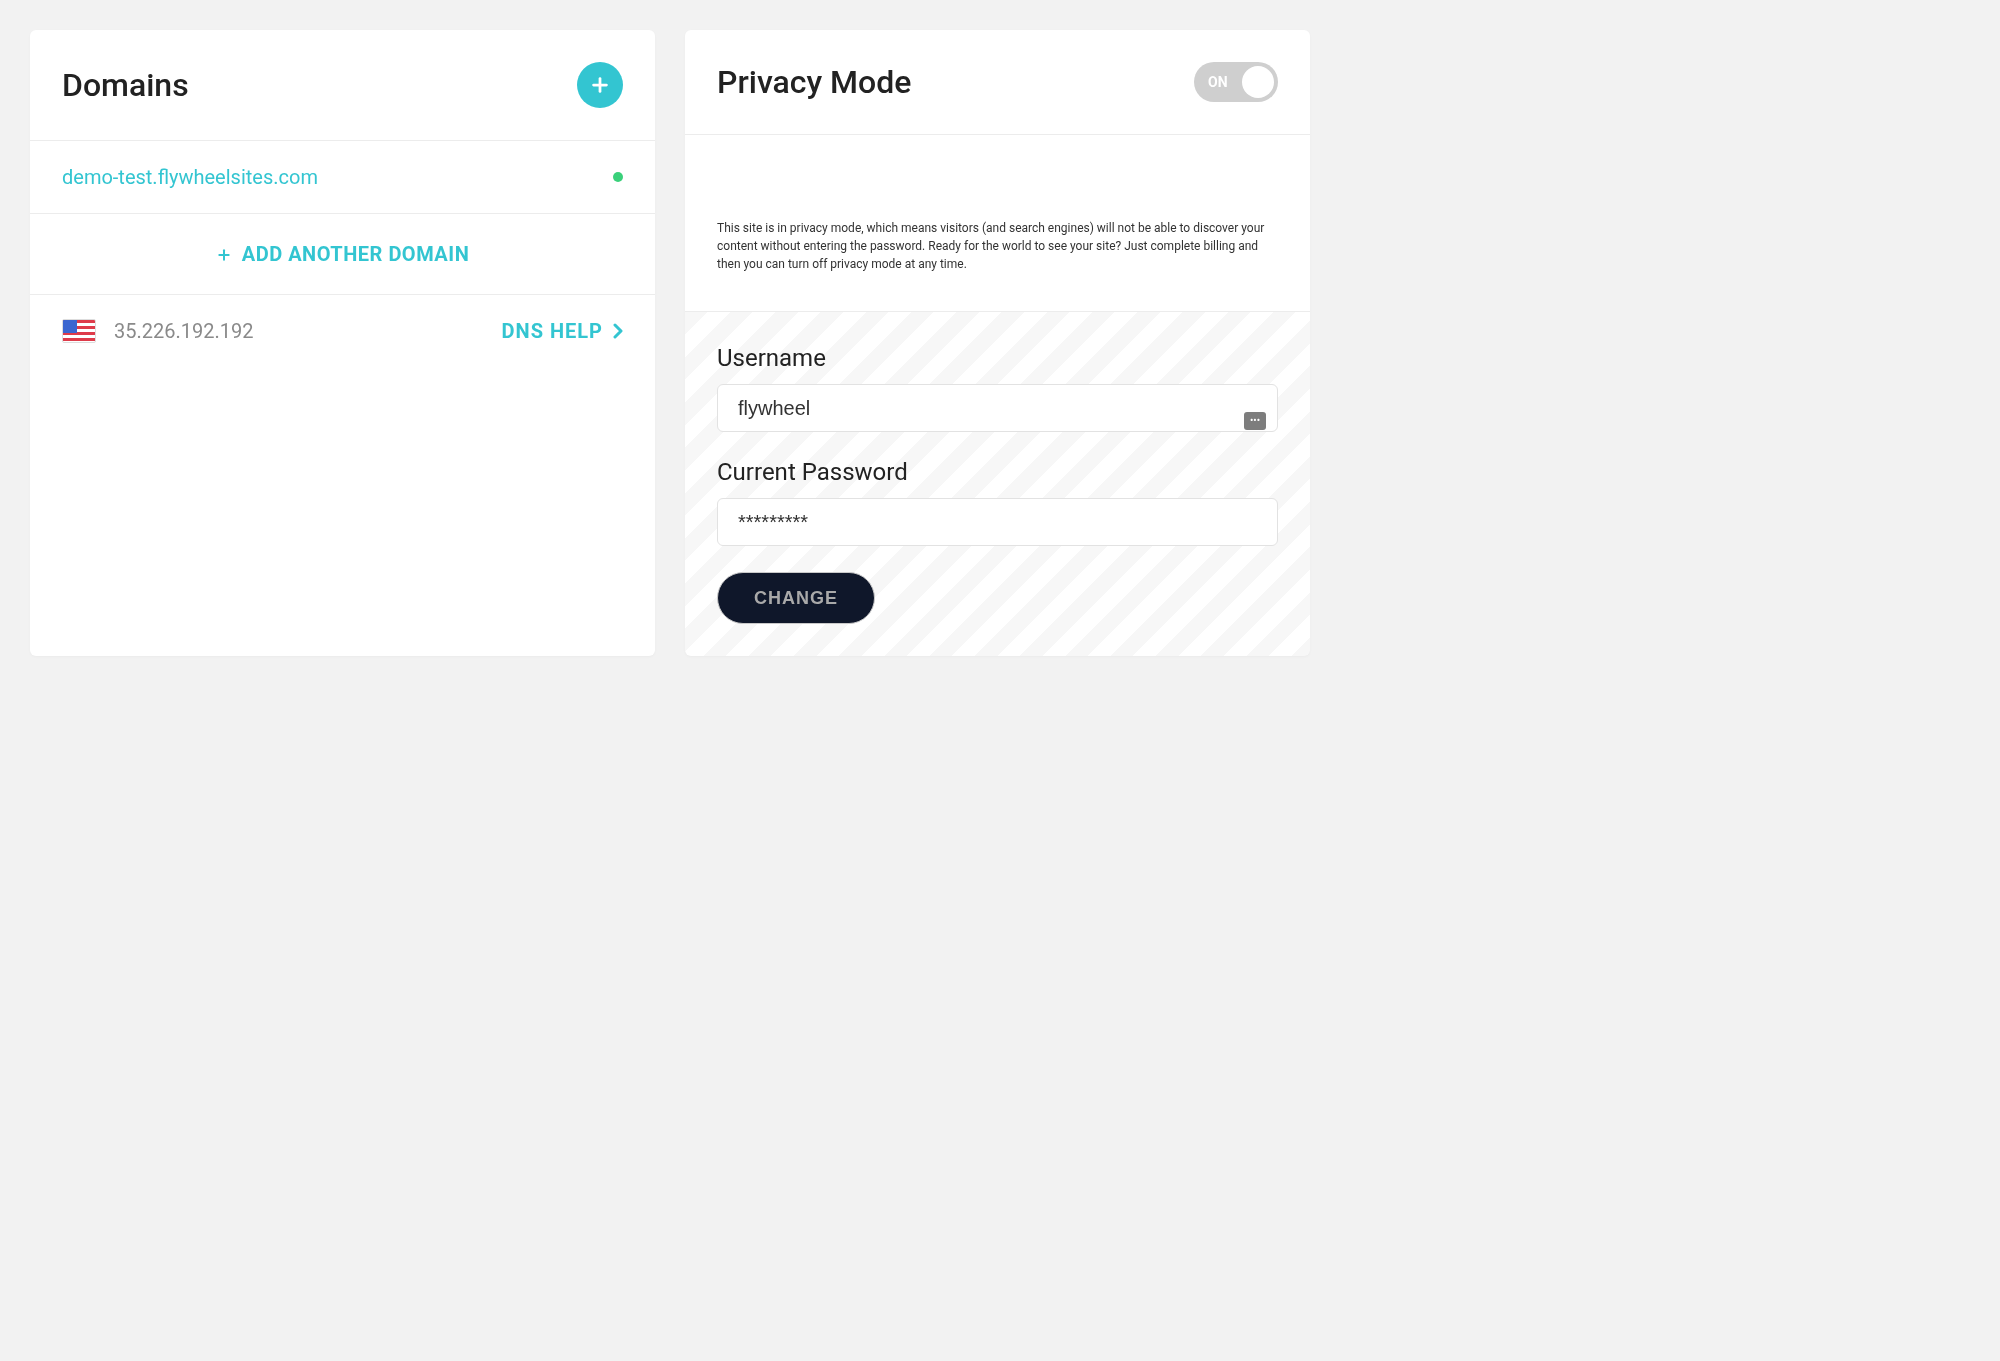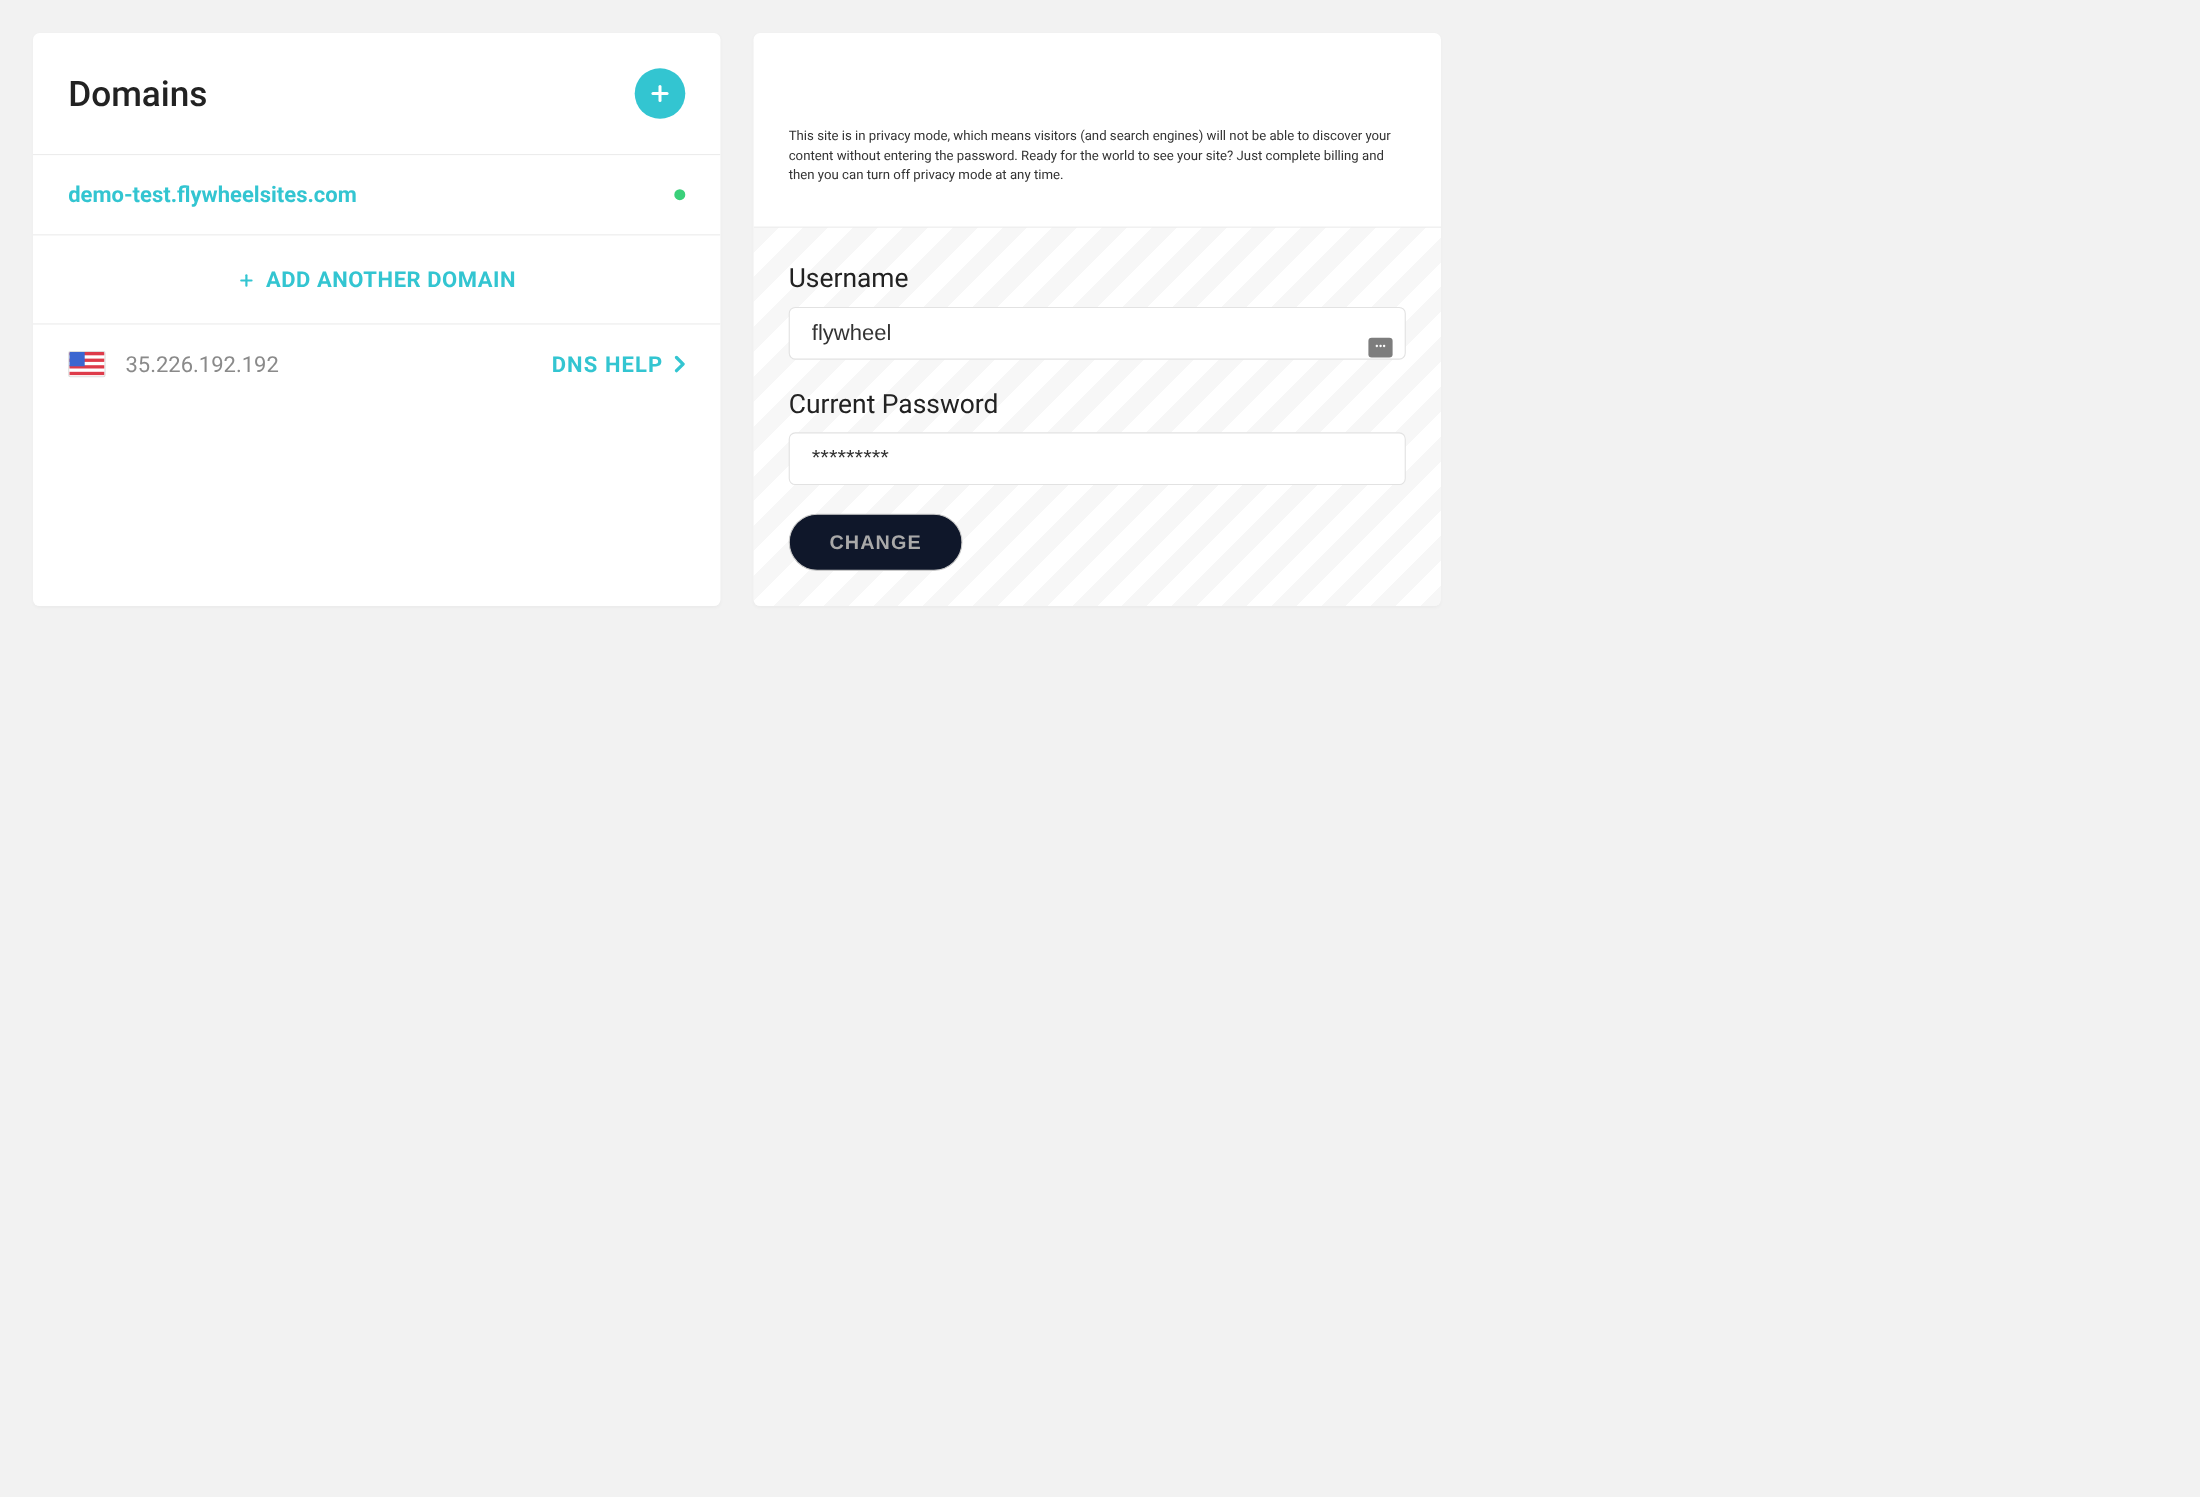--- a/index.html
+++ b/index.html
@@ -43,21 +43,21 @@
     }
     .plus-btn svg { stroke: #fff; }
     .domain-row {
       padding: 24px 32px;
       display: flex; justify-content: space-between; align-items: center;
       border-bottom: 1px solid #ececec;
     }
     .domain-link {
       color: #33c5d1;
       font-size: 20px;
-      font-weight: 700;
+      font-weight: 400;
     }
     .status-dot {
       width: 10px; height: 10px; border-radius: 50%;
       background: #3ad07a;
     }
     .add-domain-row {
       padding: 28px 13px;
       text-align: center;
       border-bottom: 1px solid #ececec;
       cursor: pointer;
@@ -193,20 +193,27 @@
       <div class="dns-help">
         <span>DNS HELP</span>
         <svg width="10" height="16" viewBox="0 0 10 16" fill="none" stroke="#33c5d1" stroke-width="3" stroke-linecap="round" stroke-linejoin="round">
             <polyline points="2,2 8,8 2,14"></polyline>
           </svg>
       </div>
     </div>
   </div>
 
   <div class="card">
+    <div class="card-header">
+      <div class="card-title">Privacy Mode</div>
+      <div class="toggle">
+        <span class="toggle-label">ON</span>
+        <span class="toggle-knob"></span>
+      </div>
+    </div>
 
     <div class="privacy-body">
       <p>This site is in privacy mode, which means visitors (and search engines) will not be able to discover your content without entering the password. Ready for the world to see your site? Just complete billing and then you can turn off privacy mode at any time.</p>
     </div>
 
     <div class="creds">
       <div class="stripes-bg"></div>
 
       <div class="field" style="position:relative;z-index:1">
         <label class="field-label">Username</label>

